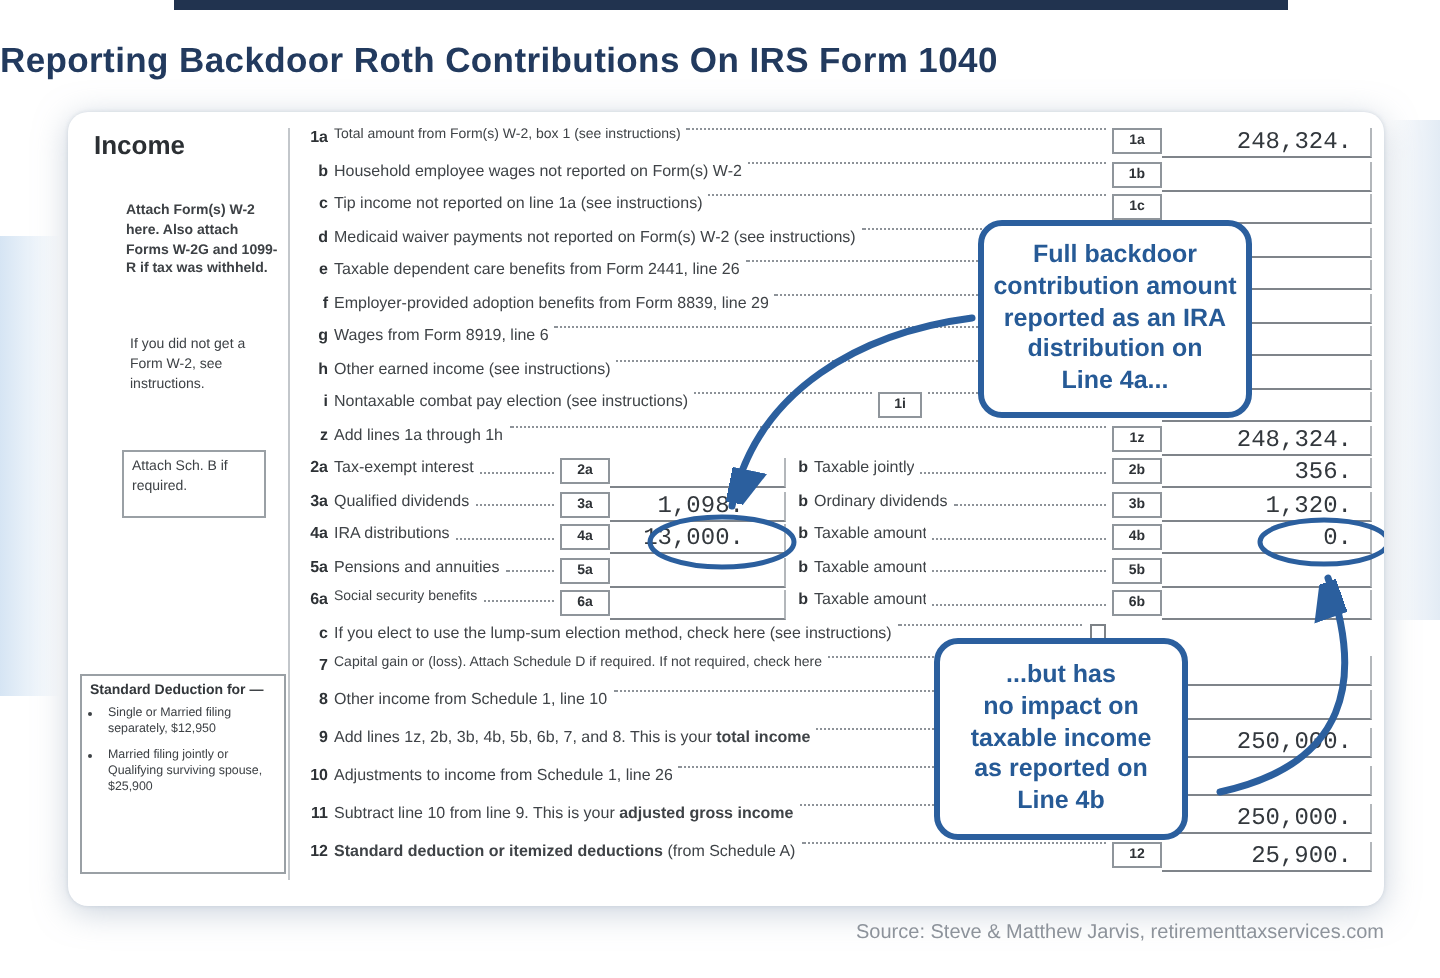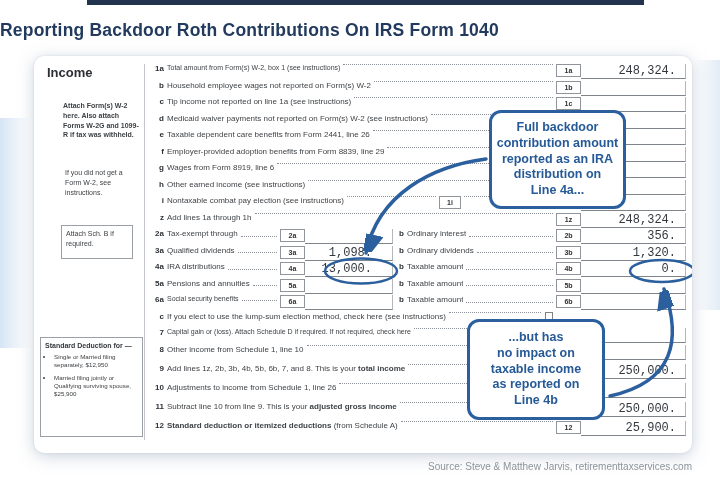--- a/index.html
+++ b/index.html
@@ -51,21 +51,21 @@
   .rval.noline{border-bottom-color:transparent;border-right-color:transparent;}
   .checkbox{flex:0 0 8px;height:8px;border:1px solid #7d8287;background:#fff;
             margin:0 3px 3px 1px;box-sizing:border-box;}
   .annot{position:absolute;left:0;top:0;width:658px;height:397px;pointer-events:none;z-index:3;}
   .callout{position:absolute;background:#fff;border:3.5px solid #2b5f9e;border-radius:12px;
            display:flex;align-items:center;justify-content:center;text-align:center;
            font-weight:bold;font-size:12.5px;line-height:1.26;color:#265a96;
            box-sizing:border-box;z-index:4;}
   .callout span{white-space:pre-line;}
   .callout1{left:455px;top:54px;width:137px;height:99px;}
-  .callout2{left:433px;top:263px;width:138px;height:101px;}
+  .callout2{left:433px;top:263px;width:127px;height:101px;}
   .source{position:absolute;right:28px;top:461px;font-size:10px;color:#8d939b;}
 </style>
 </head>
 <body>
 
 <div class="page">
   <div class="top-bar"></div>
   <h1 class="title">Reporting Backdoor Roth Contributions On IRS Form 1040</h1>
   <div class="tint-left"></div>
   <div class="tint-right"></div>
@@ -152,28 +152,28 @@
         <div class="row">
           <span class="num">z</span>
           <span class="desc"><span>Add lines 1a through 1h</span></span>
           <span class="leader"></span>
           <span class="numbox">1z</span>
           <span class="val rval">248,324.</span>
         </div>
         <div class="row">
           <span class="num">2a</span>
           <span class="sdesc">
-            <span class="desc"><span>Tax-exempt through</span></span>
+            <span class="desc"><span>Tax-exempt interest</span></span>
             <span class="leader"></span>
           </span>
           <span class="numbox">2a</span>
           <span class="val mval"></span>
           <span class="num2">b</span>
           <span class="bwrap">
-            <span class="desc">Ordinary interest</span>
+            <span class="desc">Taxable jointly</span>
             <span class="leader"></span>
           </span>
           <span class="numbox">2b</span>
           <span class="val rval">356.</span>
         </div>
         <div class="row">
           <span class="num">3a</span>
           <span class="sdesc">
             <span class="desc"><span>Qualified dividends</span></span>
             <span class="leader"></span>

